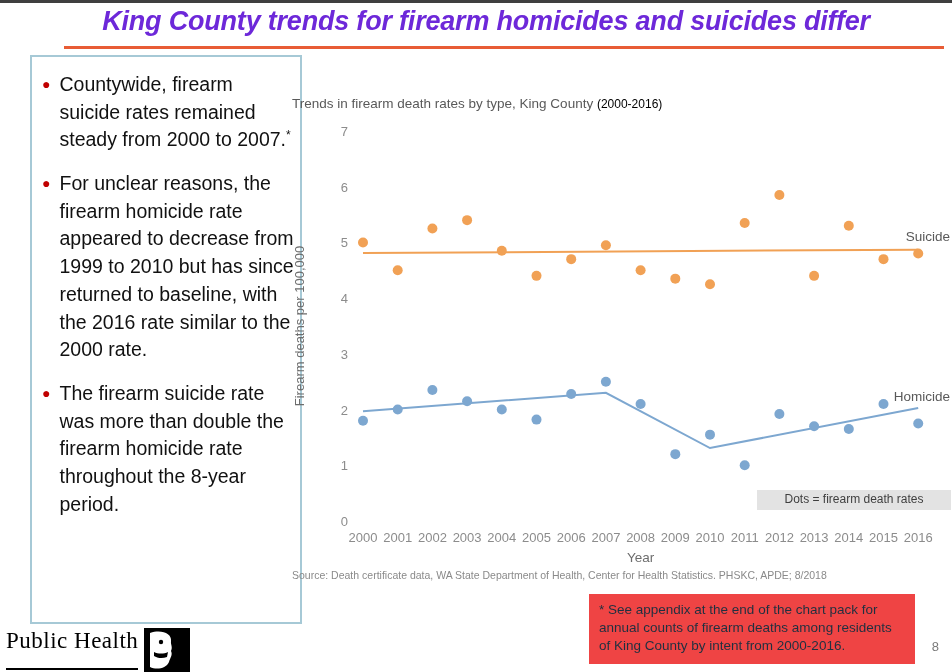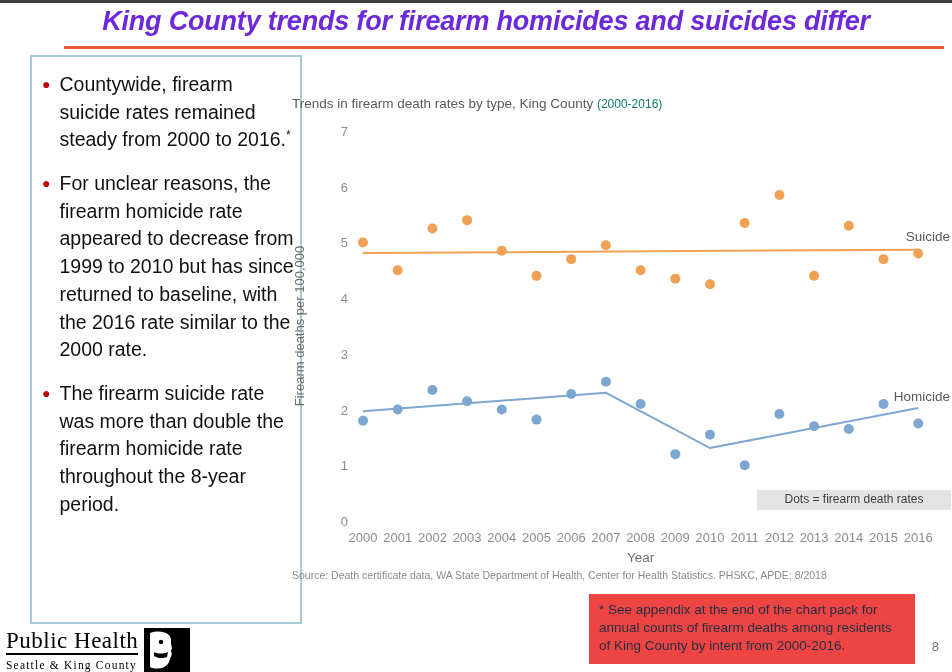--- a/index.html
+++ b/index.html
@@ -11,52 +11,52 @@
   .title-rule{position:absolute;left:64px;top:46px;width:880px;height:3px;background:#e85c35;}
   
   .sidebar{position:absolute;left:30px;top:55px;width:256px;height:559px;
        background:#fff;border:2px solid #a6c9d6;padding:6px 4px 0 8px;box-sizing:content-box;}
   .bullet-item{display:flex;margin:8px 0 16px 2px;}
   .bullet-dot{color:#c00000;font-size:14px;line-height:27px;margin:0 9px 0 0;flex:0 0 auto;}
   .bullet-text{font-size:19.5px;line-height:1.42;color:#111;}
   .bullet-text sup{font-size:12px;}
   
   .chart-title{position:absolute;left:292px;top:96px;font-size:13.5px;color:#595959;}
-  .chart-title .suffix{font-size:12px;color:#0f766e;}
+  .chart-title .suffix{font-size:12px;color:#000000;}
   #chart-svg{position:absolute;left:290px;top:110px;}
   .tick{font-family:"Liberation Sans",sans-serif;font-size:13px;fill:#8c8c8c;}
   .xlab{fill:#6d6d6d;font-size:13.5px;}
   .ylab{fill:#6d6d6d;font-size:13px;}
   .serieslabel{font-size:13.5px;fill:#595959;}
   .legend-box{position:absolute;left:757px;top:490px;width:194px;background:#e3e3e3;
        padding:2px 0 3px 0;text-align:center;font-size:12px;color:#3f3f3f;line-height:15px;}
   .source-line{position:absolute;left:292px;top:569px;font-size:10.5px;color:#8a8a8a;}
   .footnote{position:absolute;left:589px;top:594px;width:306px;background:#ef4444;
        padding:7px 10px 8px 10px;font-size:13.5px;line-height:1.35;color:#1f3040;}
   .page-number{position:absolute;right:13px;top:639px;font-size:13px;color:#7a7a7a;}
   
   .logo{position:absolute;left:0;top:627px;width:210px;height:45px;background:#fff;display:flex;align-items:flex-start;}
   .logo-text{padding:2px 6px 0 6px;font-family:"Liberation Serif",serif;}
   .logo-line1{font-size:23px;color:#000;letter-spacing:0.5px;border-bottom:2px solid #000;
-       padding-bottom:1px;line-height:1.0;}
+       padding-bottom:16px;line-height:1.0;}
   .logo-line2{font-size:11.5px;color:#000;letter-spacing:1.2px;padding-top:4px;}
   .logo-mark{margin-top:1px;}
 </style>
 </head>
 <body>
 
 <div class="top-edge"></div>
 
 <div class="slide-title">King County trends for firearm homicides and suicides differ</div>
 <div class="title-rule"></div>
 
 <div class="sidebar">
   <div class="bullet-item">
     <span class="bullet-dot">●</span>
-    <span class="bullet-text"><span>Countywide, firearm suicide rates remained steady from 2000 to 2016.</span><sup>*</sup></span>
+    <span class="bullet-text"><span>Countywide, firearm suicide rates remained steady from 2000 to 2007.</span><sup>*</sup></span>
   </div>
   <div class="bullet-item">
     <span class="bullet-dot">●</span>
     <span class="bullet-text">For unclear reasons, the firearm homicide rate appeared to decrease from 1999 to 2010 but has since returned to baseline, with the 2016 rate similar to the 2000 rate.</span>
   </div>
   <div class="bullet-item">
     <span class="bullet-dot">●</span>
     <span class="bullet-text">The firearm suicide rate was more than double the firearm homicide rate throughout the 8-year period.</span>
   </div>
 </div>

